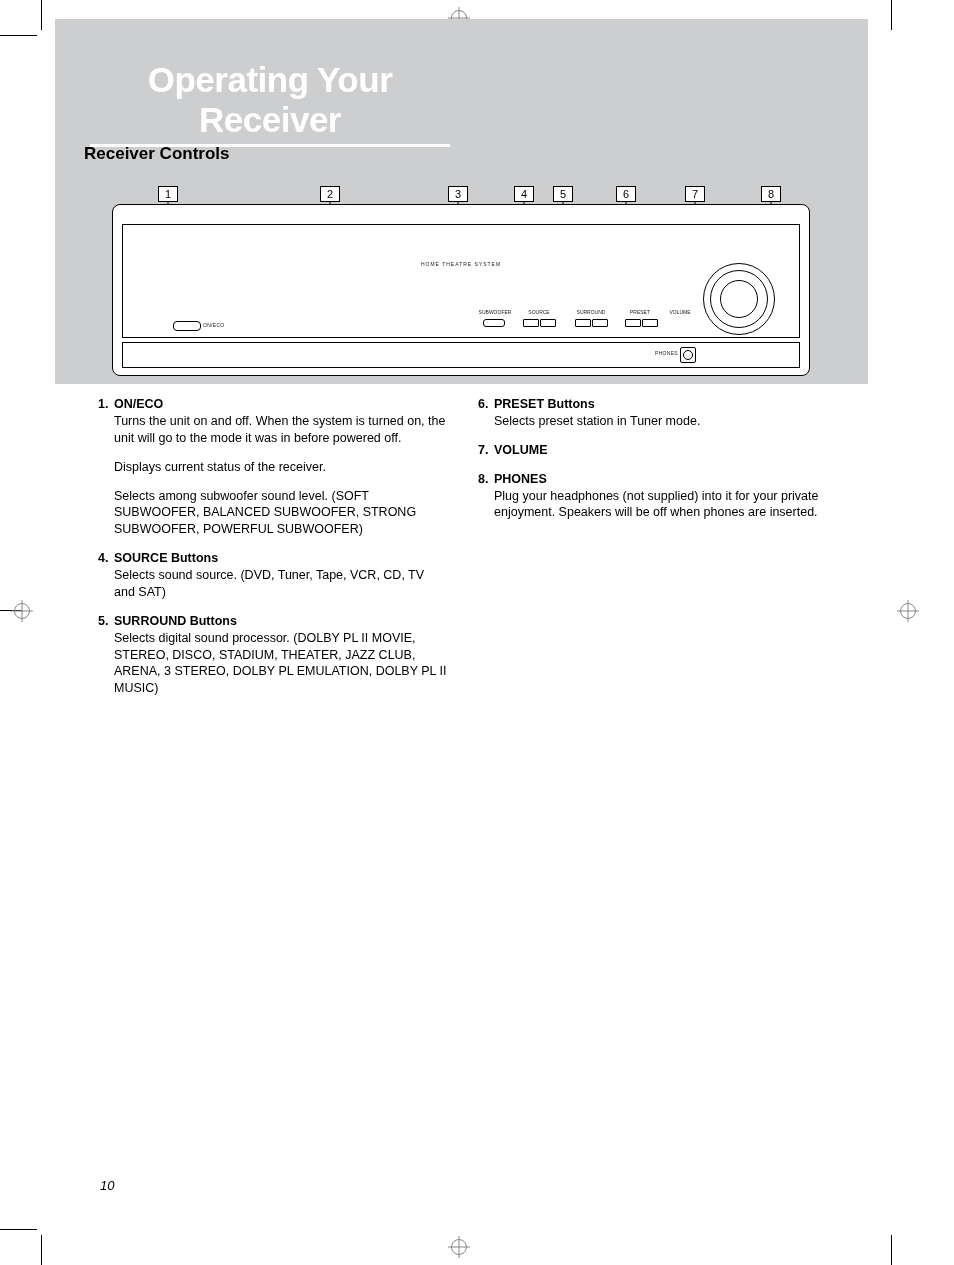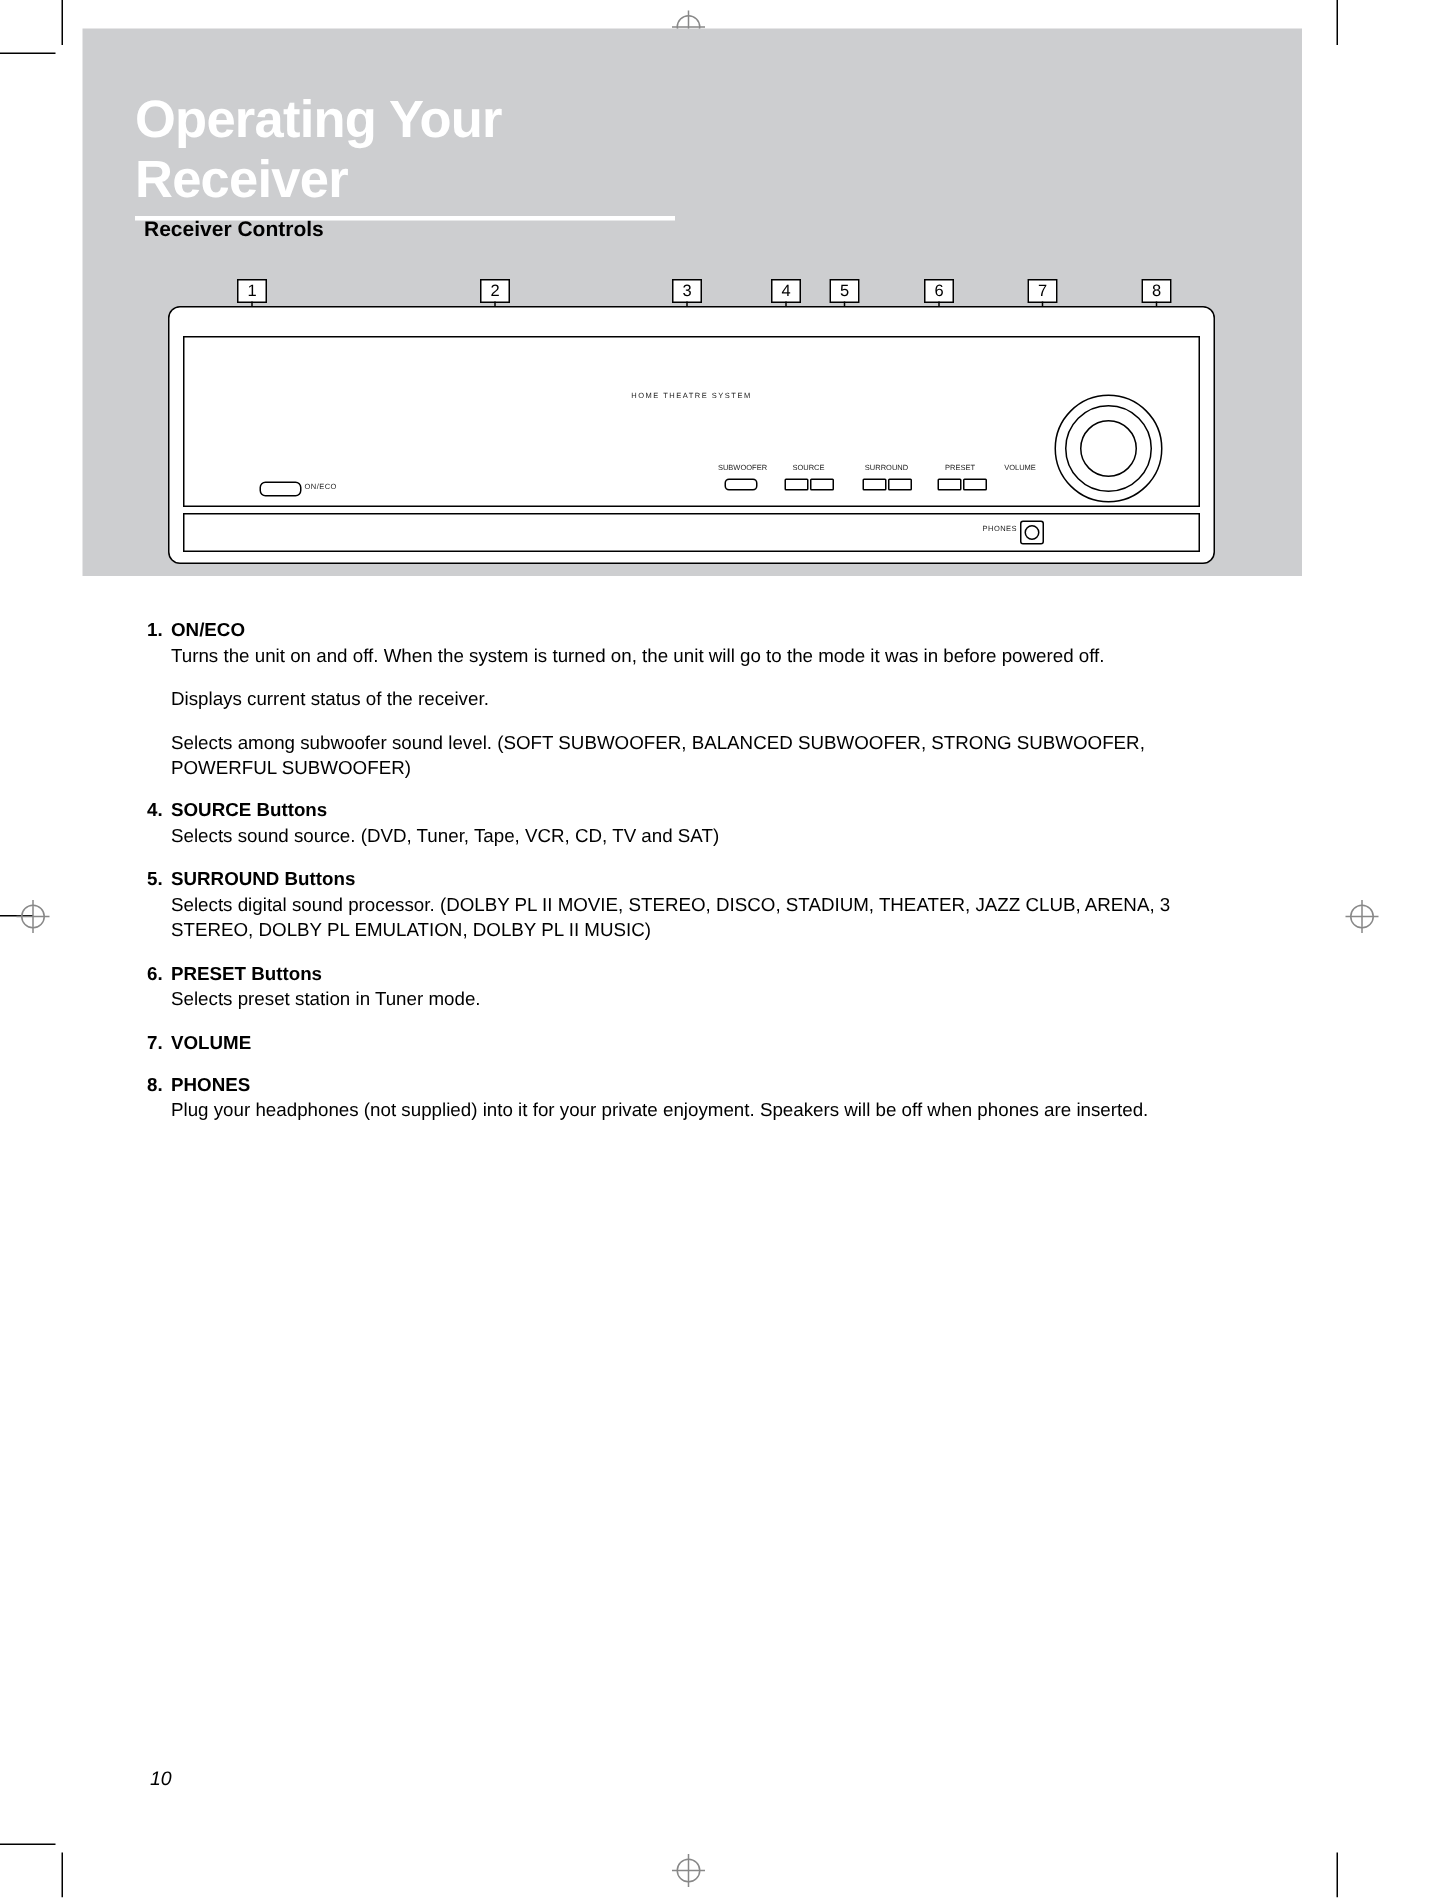--- a/index.html
+++ b/index.html
@@ -54,27 +54,28 @@
     border-bottom: 3px solid #fff;
     padding-bottom: 4px;
   }
   .title-block h1 {
     margin: 0;
     font-size: 35px;
     font-weight: 700;
     color: #fff;
     letter-spacing: -0.5px;
     font-stretch: condensed;
+    text-align: center;
   }
 
   .subtitle {
     position: absolute;
-    left: 96px;
+    left: 84px;
     top: 144px;
-    font-size: 14px;
+    font-size: 17px;
     font-weight: 700;
     color: #000;
   }
   .callout {
     position: absolute;
     top: 0;
     width: 18px;
     height: 14px;
     border: 1px solid #000;
     background: #fff;
@@ -156,26 +157,26 @@
     display: flex; align-items: center; justify-content: center;
   }
   .phones-jack .hole {
     width: 8px; height: 8px; border: 1px solid #000; border-radius: 50%;
   }
 
   
   .columns {
     position: absolute;
     left: 98px;
-    top: 412px;
+    top: 396px;
     width: 730px;
     display: flex;
+    gap: 30px;
     font-size: 12.5px;
     line-height: 1.35;
-    flex-direction: column;
   }
   .col { flex: 1; }
   .item { margin-bottom: 12px; }
   .item .head {
     font-weight: 700;
   }
   .item .head .num {
     display: inline-block;
     width: 16px;
   }

